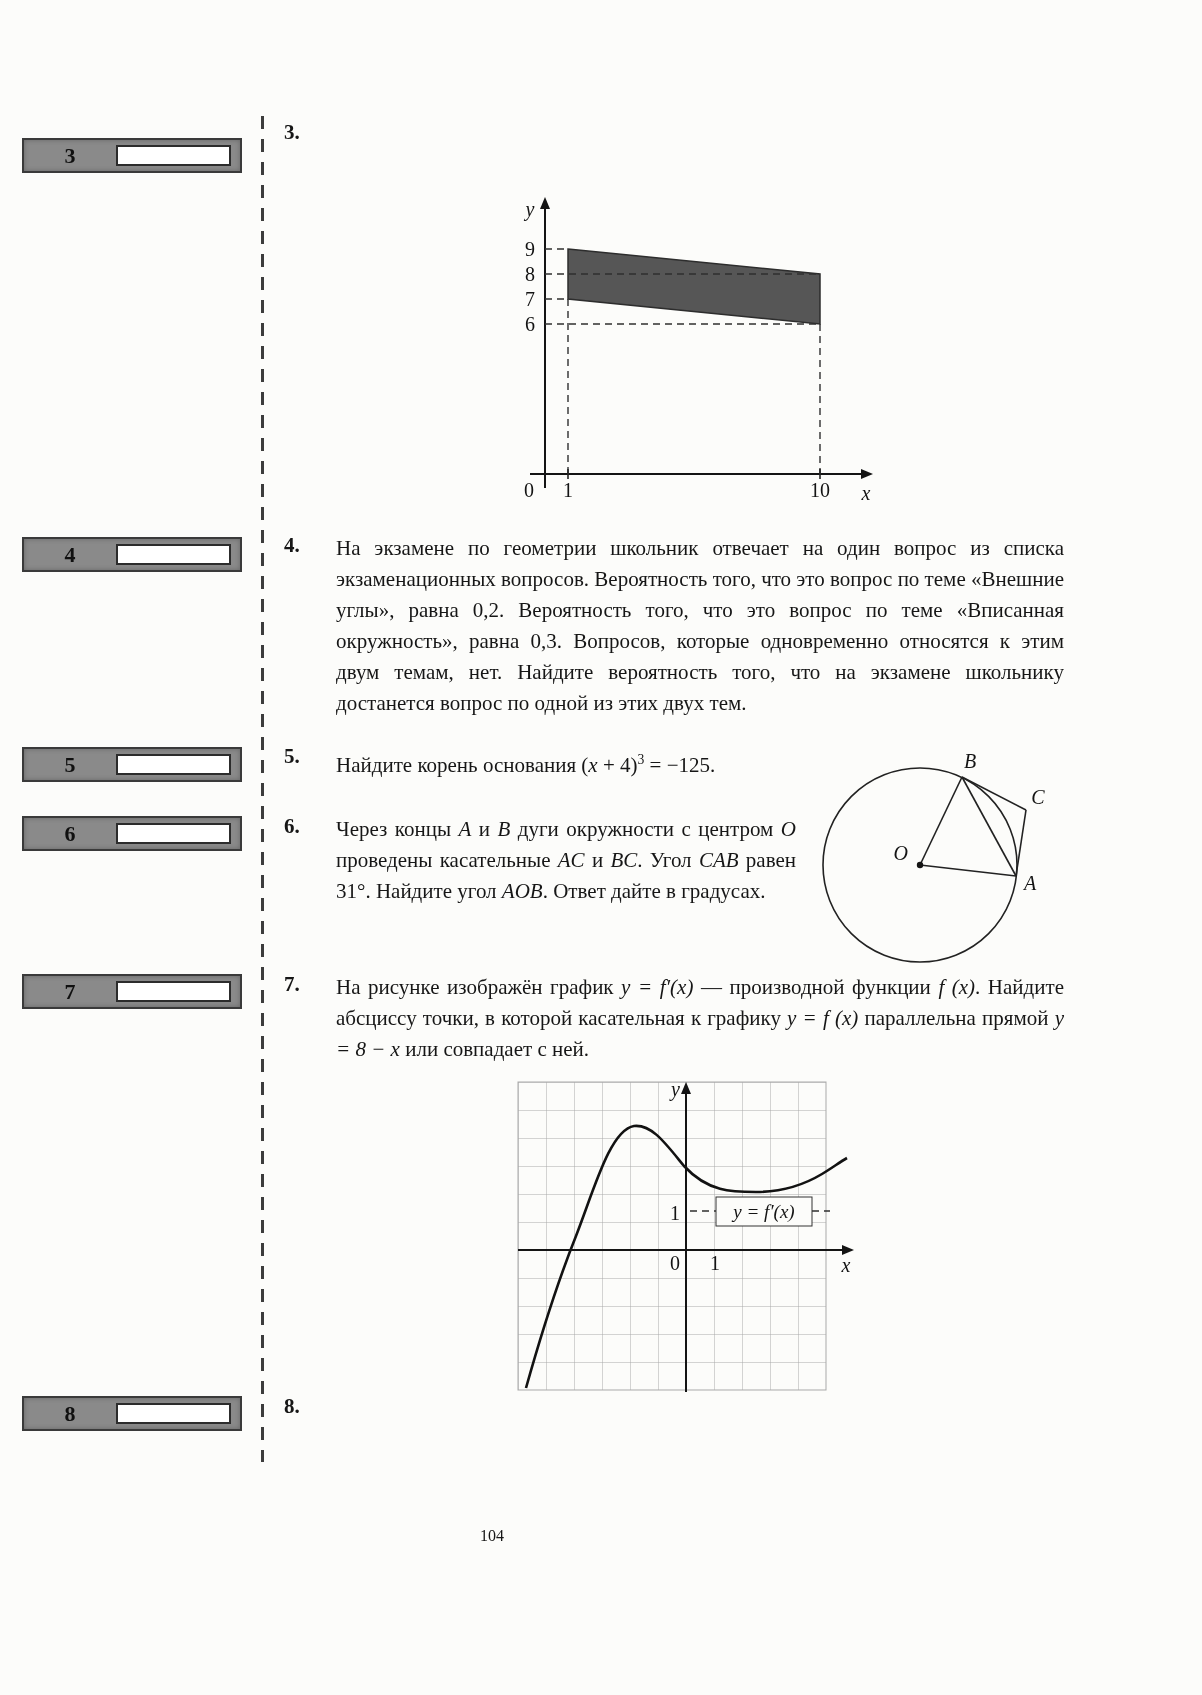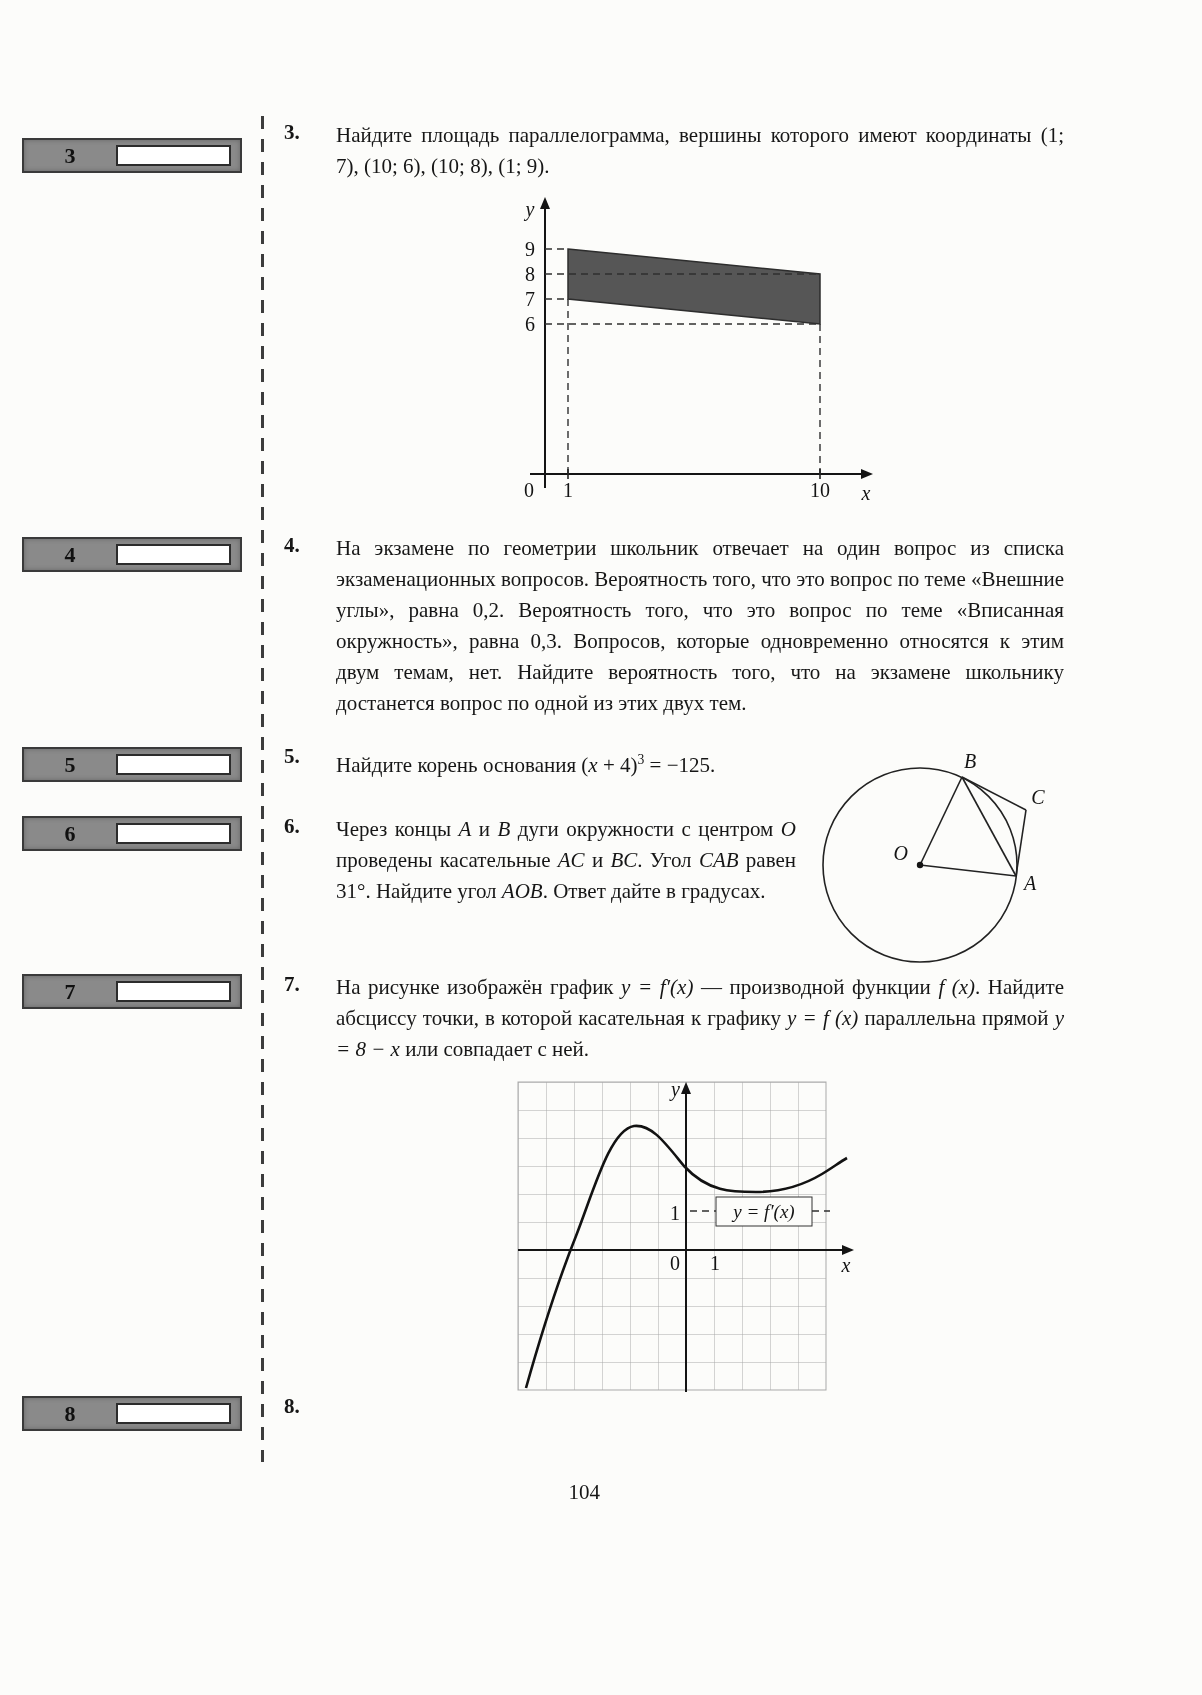--- a/index.html
+++ b/index.html
@@ -26,21 +26,21 @@
   .ptext.narrow { width:460px; }
   .seg-it { font-style:italic; }
   sup { font-size:0.65em; }
   .fig { position:absolute; }
   .fig text { font-family:"Liberation Serif", serif; font-size:20px; fill:#141414; font-style:normal; }
   .fig text.it { font-style:italic; }
   .fig .axis { stroke:#141414; stroke-width:2; fill:none; }
   .fig .dash line, .fig line.dash1 { stroke:#2f2f2f; stroke-width:1.4; stroke-dasharray:7 5; }
   .fig .thin { stroke:#222222; stroke-width:1.6; fill:none; }
   .curve { fill:none; stroke:#121212; stroke-width:2.6; }
-  .pageno { position:absolute; top:1480px; left:480px; width:120px; text-align:right; font-size:21px; }
+  .pageno { position:absolute; top:1527px; left:480px; width:120px; text-align:left; font-size:16px; }
 </style>
 </head>
 <body>
 
 <div class="page">
 
   <div class="answer-box" style="top:138px;">
     <span class="box-num">3</span>
     <span class="box-field"></span>
   </div>
@@ -61,21 +61,20 @@
     <span class="box-field"></span>
   </div>
   <div class="answer-box" style="top:1396px;">
     <span class="box-num">8</span>
     <span class="box-field"></span>
   </div>
 
   <div class="divider"></div>
 
   <div class="pnum" style="top:120px;">3.</div>
-  <div class="ptext" style="top:120px;">Найдите площадь параллелограмма, вершины которого имеют координаты (1; 7), (10; 6), (10; 8), (1; 9).</div>
 
   <svg class="fig" style="left:478px; top:192px;" width="400" height="320" viewBox="0 0 400 320">
     <line class="axis" x1="67" y1="296" x2="67" y2="14"></line>
     <polygon points="67,5 62,17 72,17" fill="#141414"></polygon>
     <line class="axis" x1="52" y1="282" x2="386" y2="282"></line>
     <polygon points="395,282 383,277 383,287" fill="#141414"></polygon>
 
     <polygon points="90,57 342,82 342,132 90,107" stroke="#2d2d2d" stroke-width="1.5" fill="#565656"></polygon>
 
     <g class="dash">

